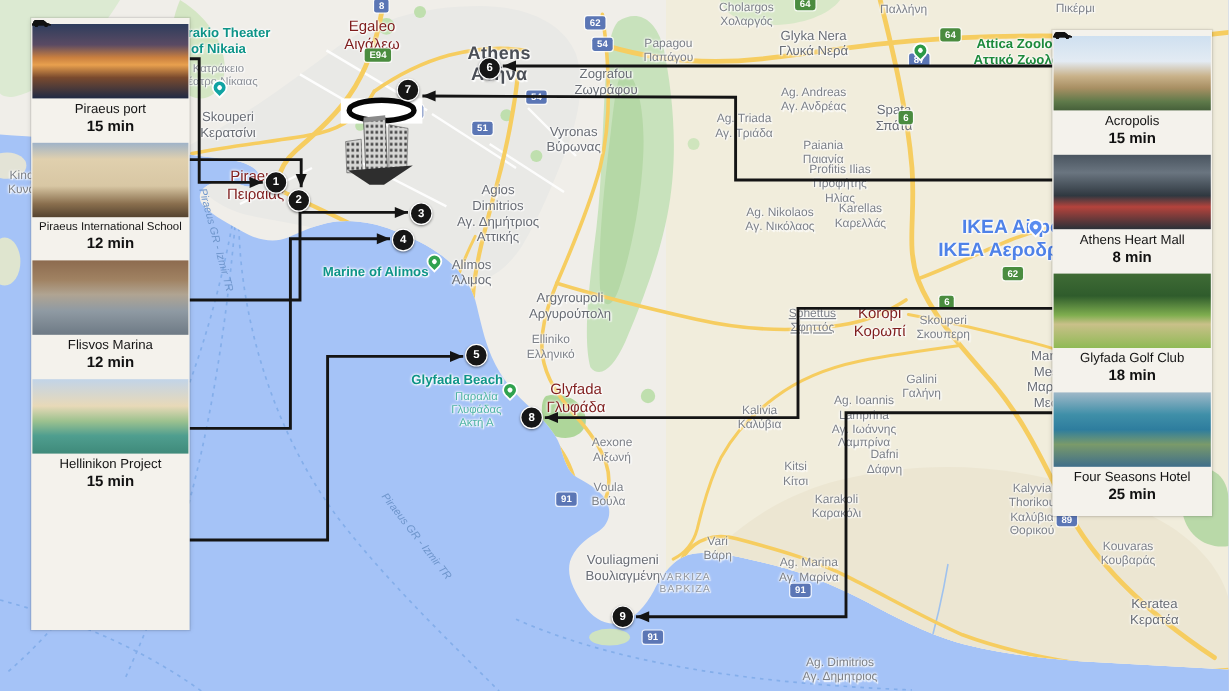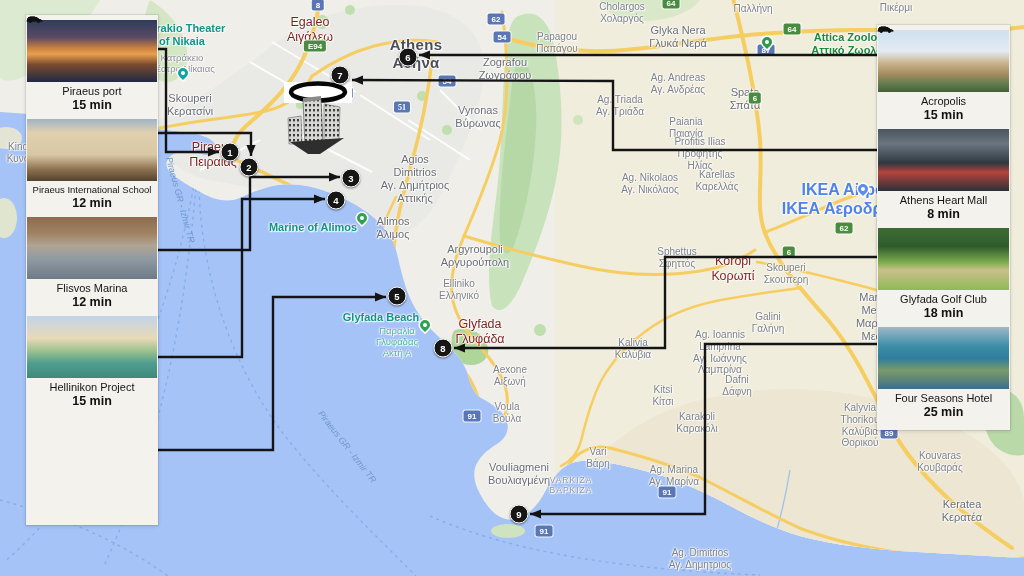--- a/index.html
+++ b/index.html
@@ -287,21 +287,21 @@
         <div>Καρακόλι</div>
       </div>
       <div class="maplabel xs" style="left: 663px; top: 384px;">
         <div>Kitsi</div>
         <div>Κίτσι</div>
       </div>
       <div class="maplabel xs" style="left: 737px; top: 374px;">
         <div>Dafni</div>
         <div>Δάφνη</div>
       </div>
-      <div class="maplabel xs" style="left: 677px; top: 246px;">
+      <div class="maplabel xs" style="left: 677px; top: 256px; text-decoration: underline;">
         <div>Sphettus</div>
         <div>Σφηττός</div>
       </div>
       <div class="maplabel md" style="left: 733px; top: 254px;">
         <div>Koropi</div>
         <div>Κορωπί</div>
       </div>
       <div class="maplabel xs" style="left: 786px; top: 262px;">
         <div>Skouperi</div>
         <div>Σκουπερη</div>
@@ -369,21 +369,21 @@
       </div>
       <div class="maplabel blue" style="left: 822px; top: 181px;">
         <div>IKEA Airport</div>
         <div>ΙΚΕΑ Αεροδρόμιο</div>
       </div>
       <div class="maplabel water" style="left: 180px; top: 200px; transform: translate(-50%, -50%) rotate(75deg);">Piraeus GR - Izmir TR</div>
       <div class="maplabel water" style="left: 347px; top: 447px; transform: translate(-50%, -50%) rotate(52deg);">Piraeus GR - Izmir TR</div>
       <div class="badge blue" style="left: 318px; top: 5px;">8</div>
       <div class="badge green" style="left: 315px; top: 46px;">E94</div>
       <div class="badge blue" style="left: 347px; top: 93px;">9</div>
-      <div class="badge blue" style="left: 402px; top: 107px; font-family: Liberation Serif, serif;">51</div>
+      <div class="badge blue" style="left: 402px; top: 107px;">51</div>
       <div class="badge blue" style="left: 496px; top: 19px;">62</div>
       <div class="badge blue" style="left: 502px; top: 37px;">54</div>
       <div class="badge blue" style="left: 447px; top: 81px;">54</div>
       <div class="badge blue" style="left: 766px; top: 50px;">87</div>
       <div class="badge green" style="left: 671px; top: 3px;">64</div>
       <div class="badge green" style="left: 792px; top: 29px;">64</div>
       <div class="badge green" style="left: 755px; top: 98px;">6</div>
       <div class="badge green" style="left: 789px; top: 252px;">6</div>
       <div class="badge green" style="left: 844px; top: 228px;">62</div>
       <div class="badge blue" style="left: 472px; top: 416px;">91</div>

